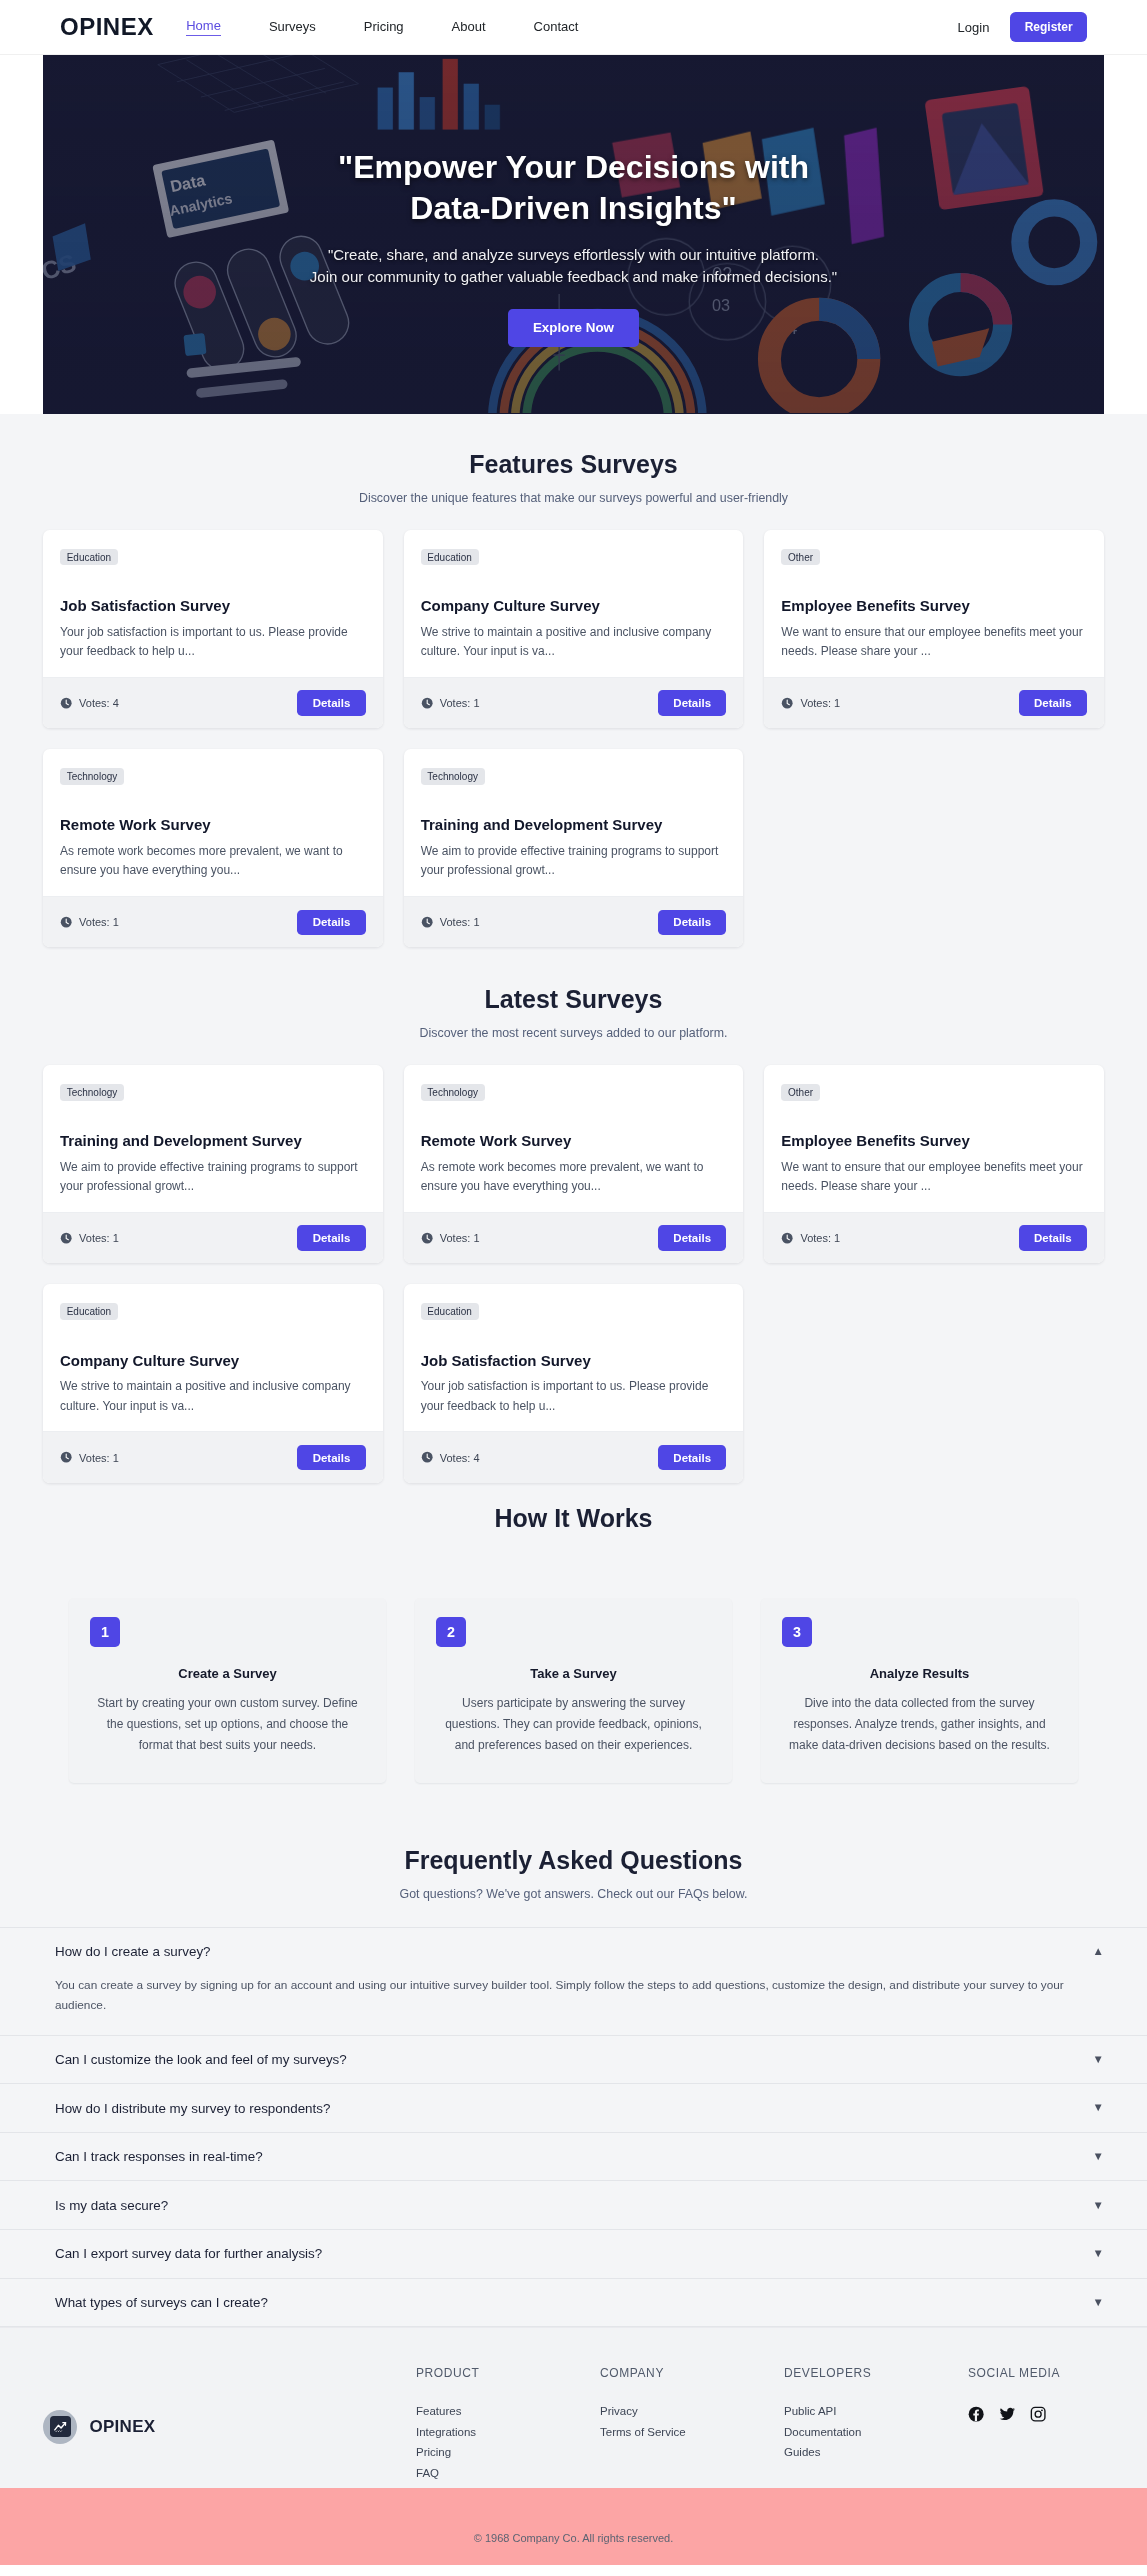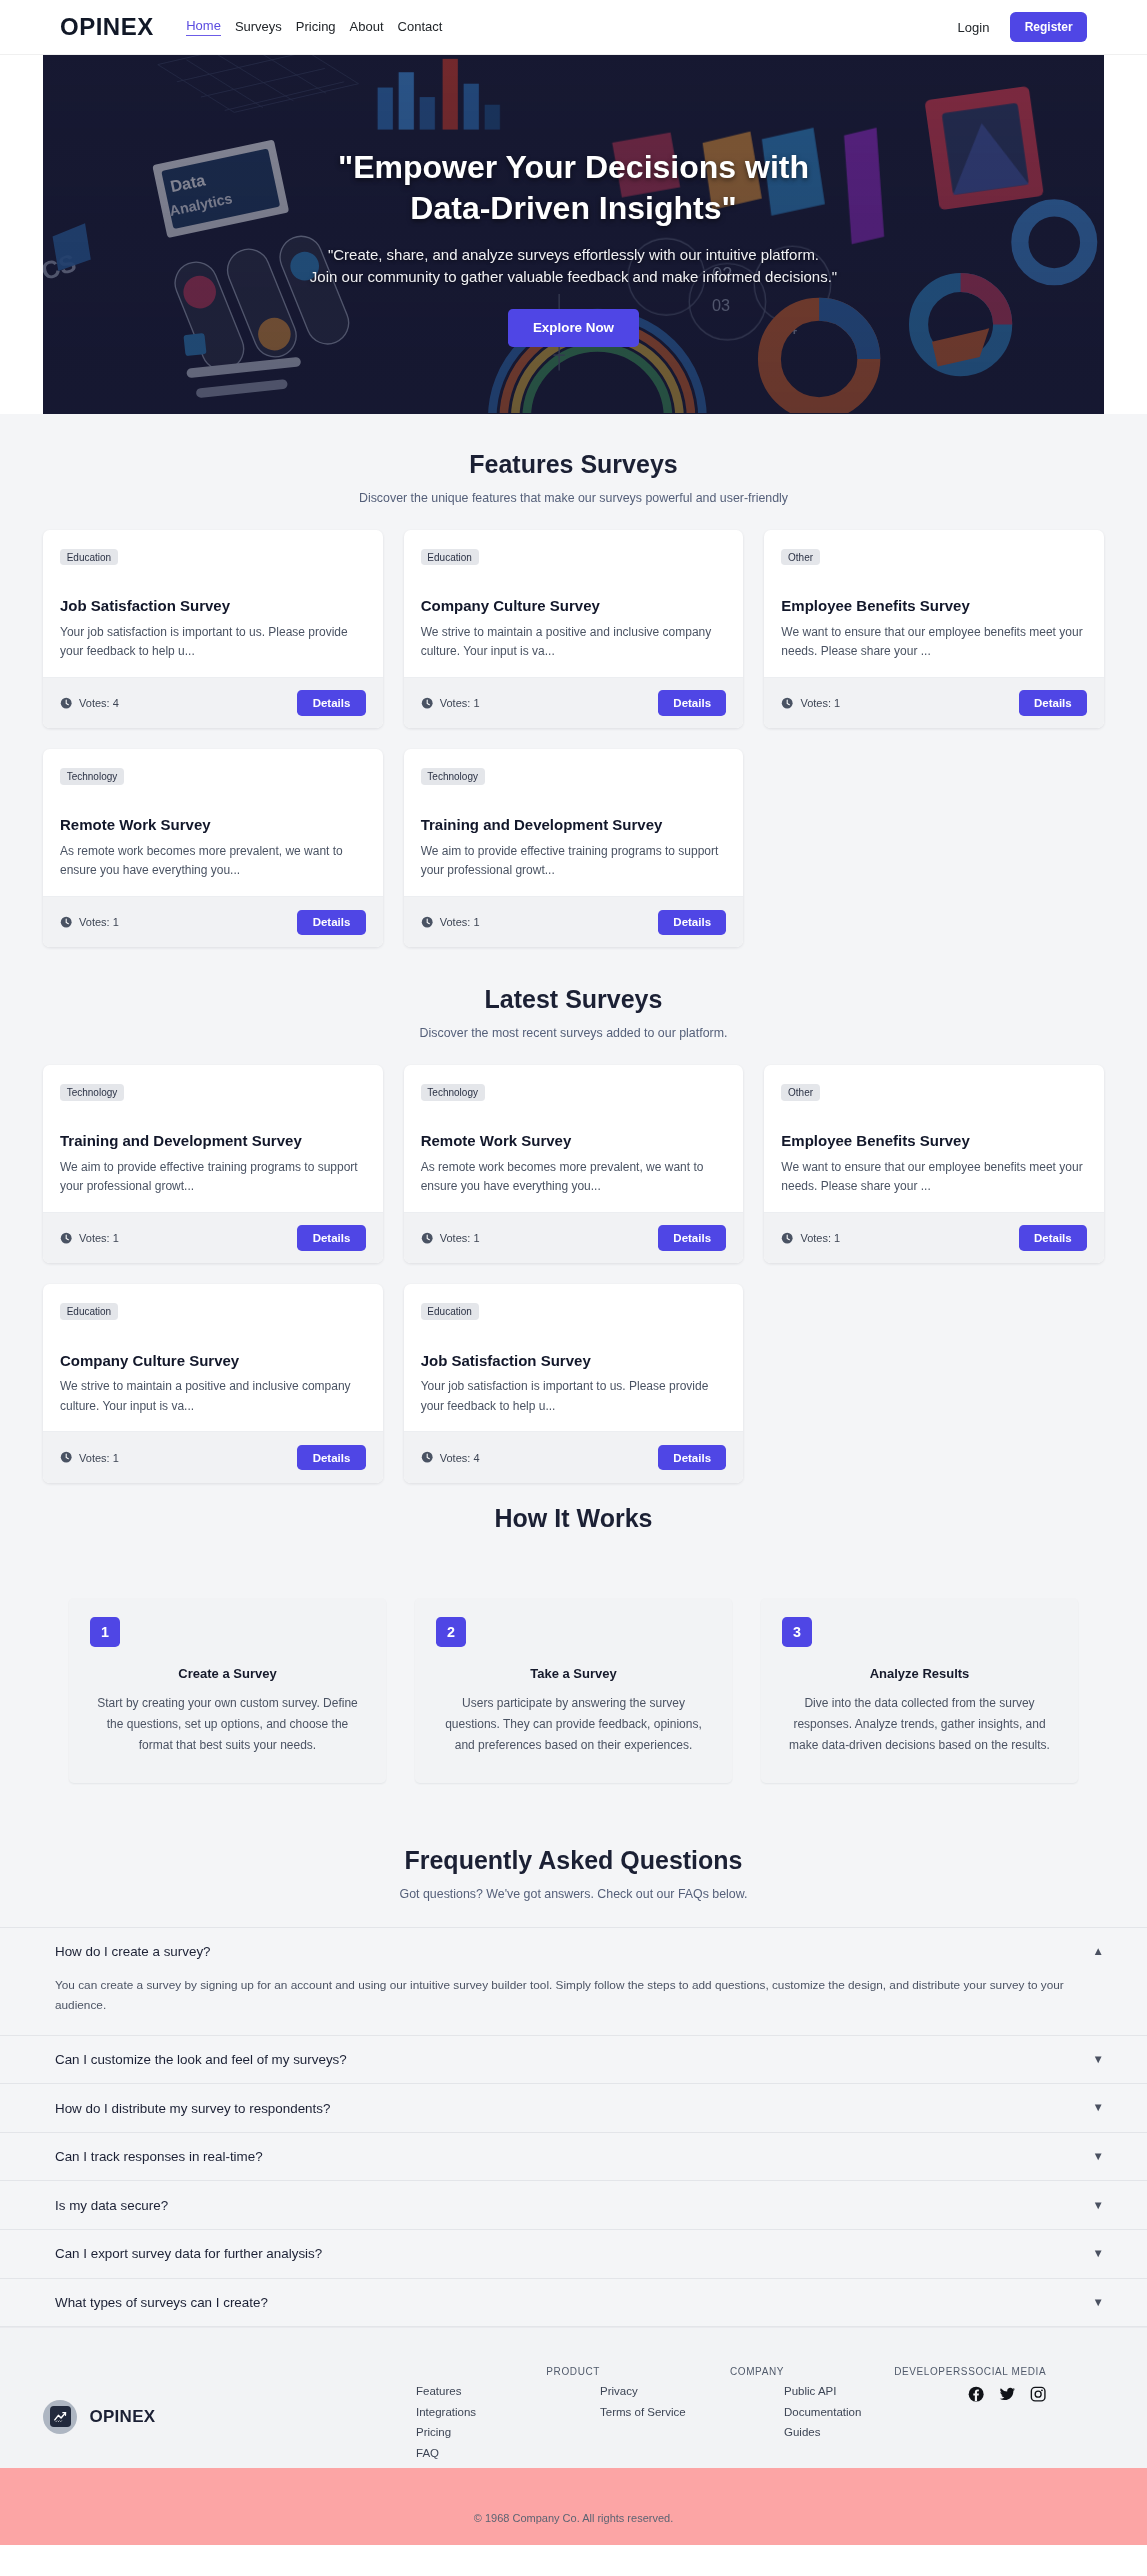--- a/index.html
+++ b/index.html
@@ -22,21 +22,21 @@
     position: relative;
     z-index: 5;
   }
   .brand {
     font-size: 24px;
     font-weight: 700;
     letter-spacing: 0.5px;
     color: #111827;
     margin-right: 32.5px;
   }
-  .nav-links { display: flex; align-items: center; gap: 14px; }
+  .nav-links { display: flex; align-items: center; gap: 48px; }
   .nav-link {
     font-size: 13px;
     color: #212529;
     text-decoration: none;
     padding-bottom: 1.9px;
   }
   .nav-link.active {
     color: #5b4ce0;
     border-bottom: 1.4px solid #6c5ce7;
   }
@@ -231,21 +231,21 @@
   }
   .f-logo-inner {
     width: 21px; height: 21px;
     background: #222a3d;
     border-radius: 3.8px;
     display: flex; align-items: center; justify-content: center;
   }
   .f-brand-name { font-size: 17px; font-weight: 700; color: #1b2034; letter-spacing: 0.3px; }
   .f-col { width: 184px; }
   .f-col.social { width: auto; }
-  .f-head { font-size: 10px; letter-spacing: 0.6px; color: #515a6b; margin-bottom: 8px; text-align: right; }
+  .f-head { font-size: 12px; letter-spacing: 0.6px; color: #515a6b; margin-bottom: 25px; }
   .f-link { display: block; font-size: 11.5px; color: #3d4555; text-decoration: none; margin-bottom: 8.6px; }
   .social-row { display: flex; gap: 14.3px; align-items: center; }
   .social-icon { cursor: pointer; display: block; }
   .copyright {
     background: #fca5a5;
     text-align: center;
     font-size: 11px;
     color: #5c6473;
     padding: 44px 0 21px 0;
   }

